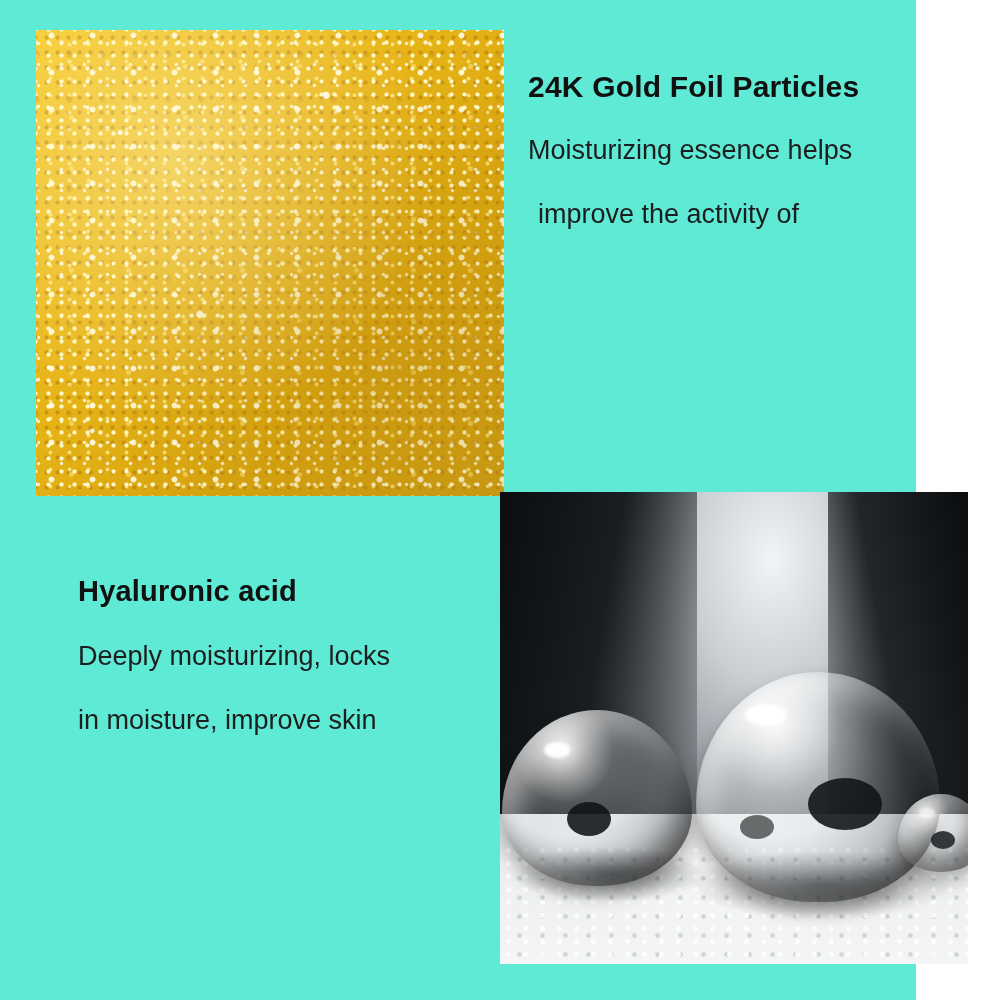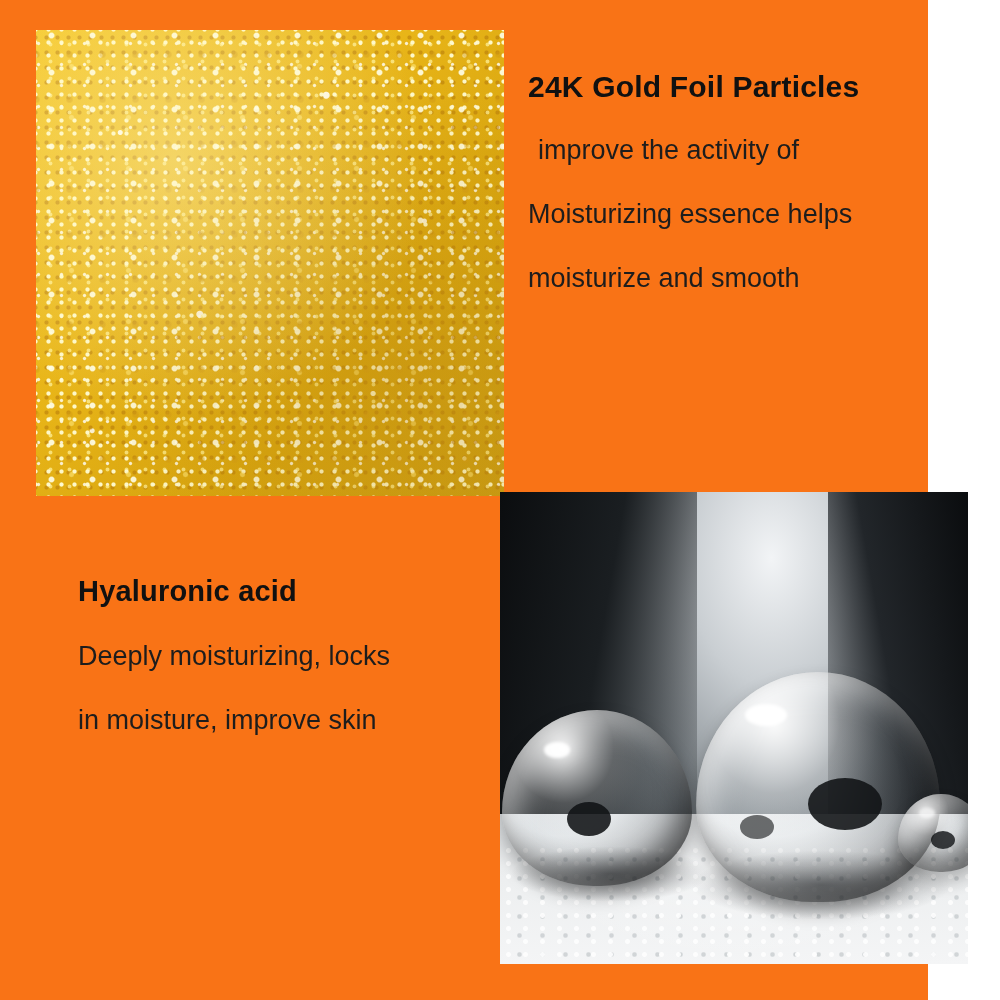--- a/index.html
+++ b/index.html
@@ -10,22 +10,21 @@
   body {
     width: 1000px;
     height: 1000px;
     font-family: "Liberation Sans", sans-serif;
     overflow: hidden;
   }
   .page {
     position: relative;
     width: 916px;
     height: 1000px;
-    background: #f97316;
-    padding-left: 12px;
+    background: #5eead4;
   }
 
   
   .gold-panel {
     position: absolute;
     left: 36px;
     top: 30px;
     width: 468px;
     height: 466px;
     overflow: hidden;
@@ -209,23 +208,22 @@
 
   <div class="gold-panel">
     <div class="specks"></div>
     <div class="specks2"></div>
     <div class="glow"></div>
   </div>
 
   <div class="text-top-right">
     <h2 class="heading heading-1">24K Gold Foil Particles</h2>
     <div class="body-text">
+      <span class="line">Moisturizing essence helps</span>
       <span class="line indent-1">improve the activity of</span>
-      <span class="line">Moisturizing essence helps</span>
-      <span class="line">moisturize and smooth</span>
     </div>
   </div>
 
   <div class="text-bottom-left">
     <h2 class="heading heading-2">Hyaluronic acid</h2>
     <div class="body-text">
       <span class="line">Deeply moisturizing, locks</span>
       <span class="line">in moisture, improve skin</span>
     </div>
   </div>

